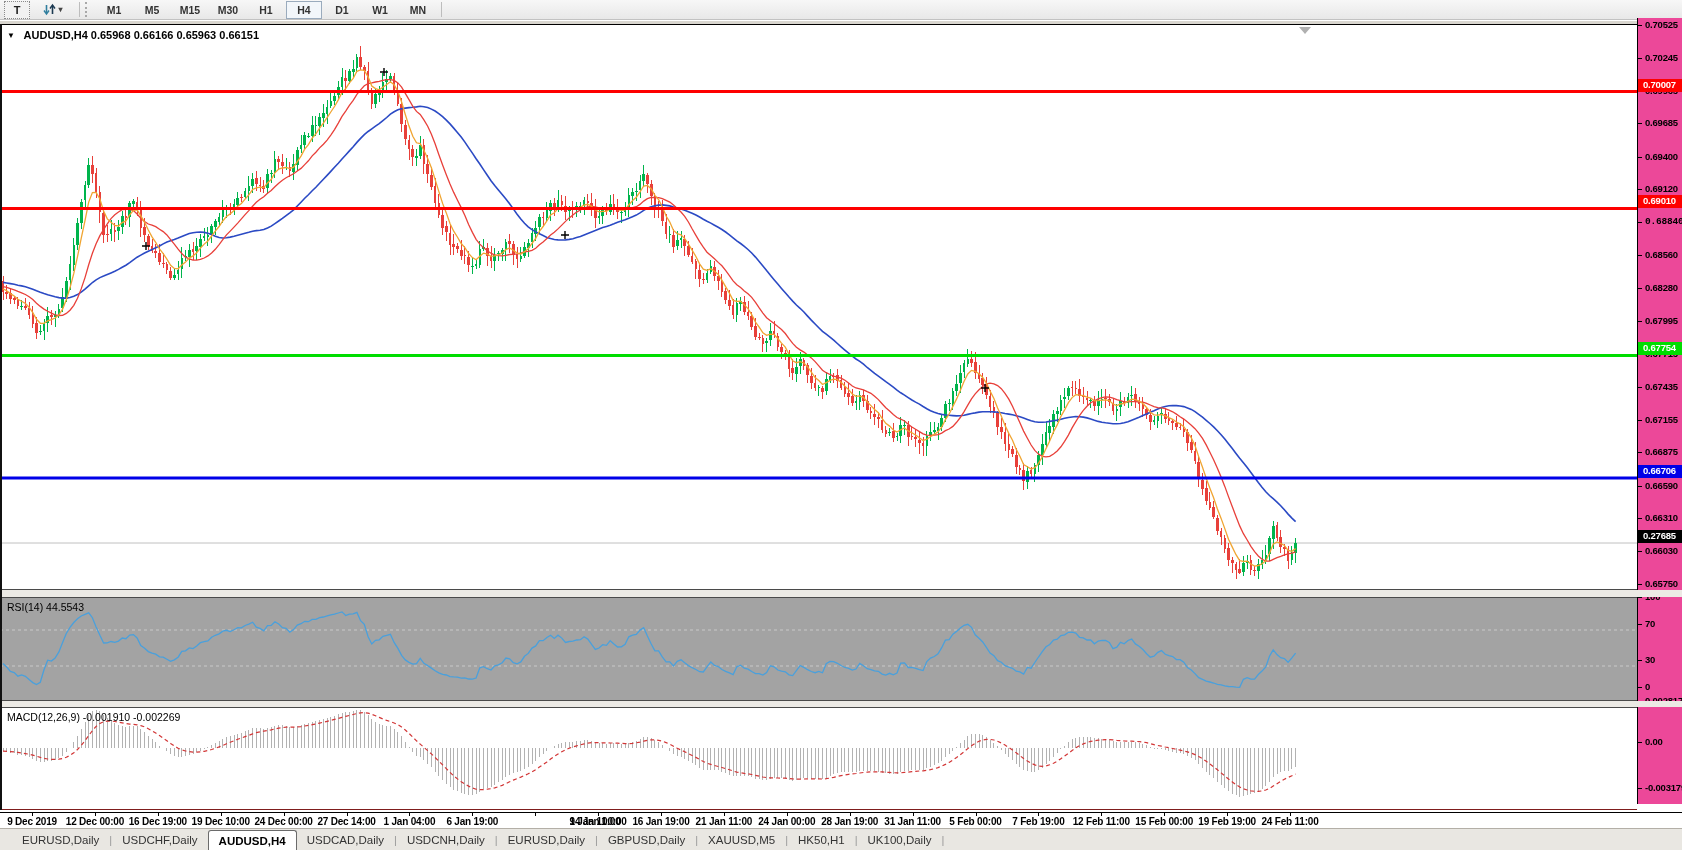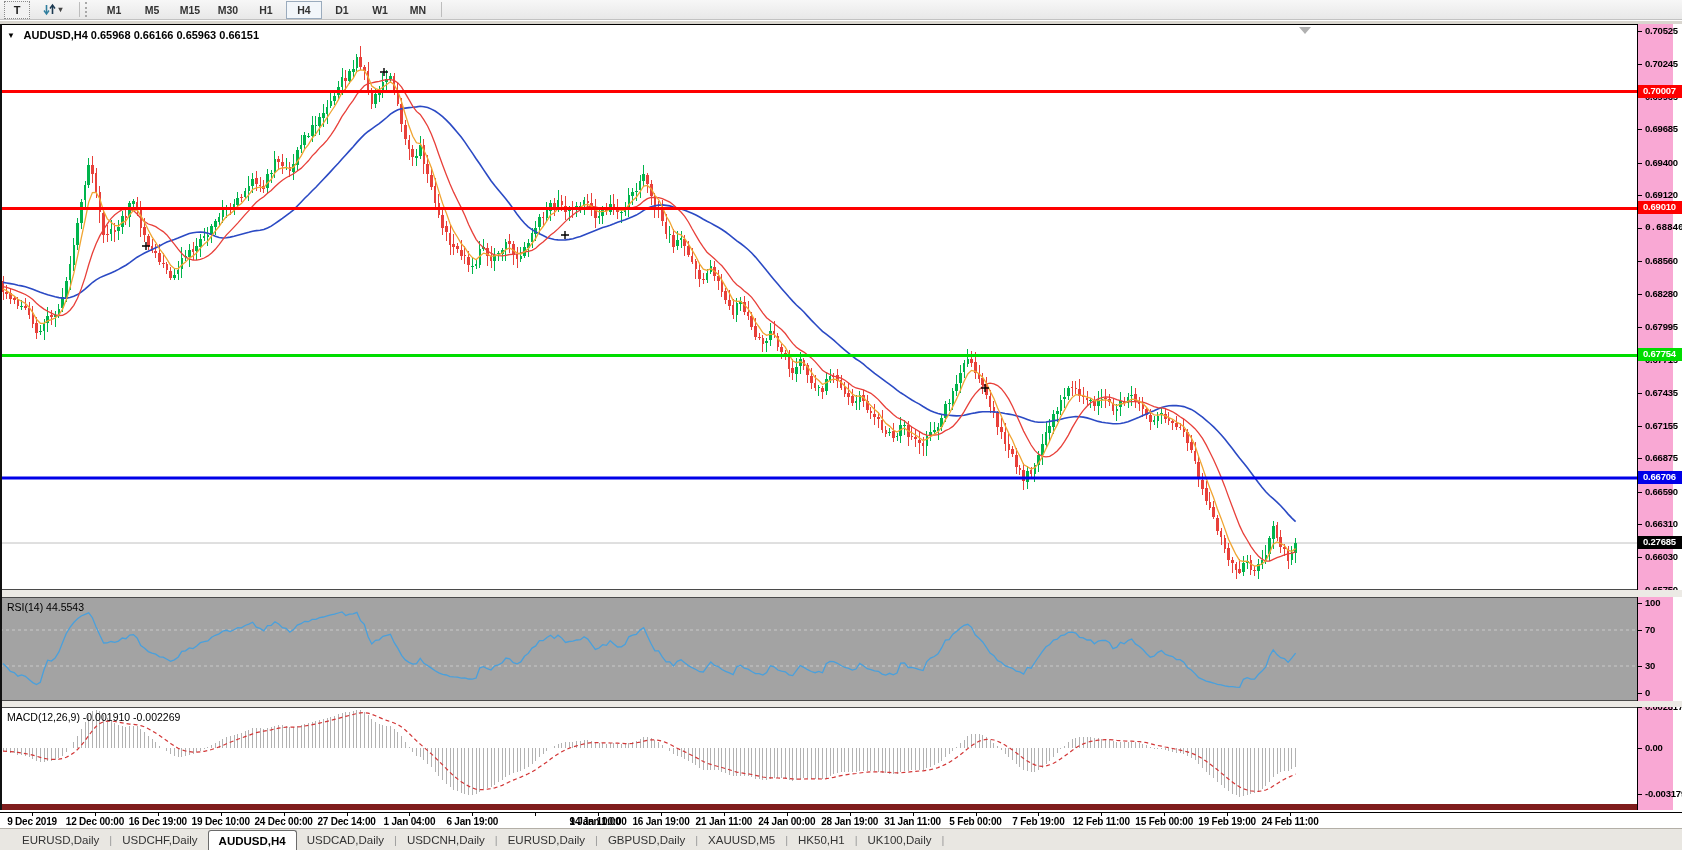--- a/index.html
+++ b/index.html
@@ -21,32 +21,32 @@
   .tf{min-width:24px;height:16px;border:1px solid transparent;background:transparent;
       font:700 10.5px "Liberation Sans",sans-serif;color:#333;margin:8px 1px;padding:0 5px;
       display:flex;align-items:center;justify-content:center;}
   .tf.active{border:1px solid #9aabbd;background:#f2f6fa;}
   
   .main-panel{position:absolute;left:0;top:24px;width:1637px;height:566px;background:#fff;
               border-top:1px solid #000;border-bottom:1px solid #4a4a4a;box-sizing:border-box;z-index:1;}
   .rsi-panel{position:absolute;left:0;top:597px;width:1637px;height:104px;background:#a3a3a3;
              border-top:1px solid #4a4a4a;border-bottom:1px solid #4a4a4a;box-sizing:border-box;z-index:1;}
   .macd-panel{position:absolute;left:0;top:707px;width:1637px;height:103px;background:#fff;
-              border-top:1px solid #4a4a4a;border-bottom:6px solid #7f1d1d;box-sizing:border-box;z-index:1;}
+              border-top:1px solid #4a4a4a;border-bottom:1px solid #7f1d1d;box-sizing:border-box;z-index:1;}
   .splitter{position:absolute;left:0;width:1682px;background:#eceae5;z-index:3;}
   .s1{top:590px;height:7px;}
   .s2{top:701px;height:6px;}
   .gapline{position:absolute;left:0;top:810px;width:1682px;height:2px;background:#fff;z-index:3;}
   .left-edge{position:absolute;left:0;top:24px;width:2px;height:786px;background:#111;z-index:5;}
   .chart-title{position:absolute;left:7px;top:4px;font:700 11px "Liberation Sans",sans-serif;
                color:#000;white-space:nowrap;}
   .collapse-arrow{font-size:8px;margin-right:6px;vertical-align:1px;}
   .panel-label{position:absolute;left:7px;top:3px;font:400 10.5px "Liberation Sans",sans-serif;color:#000;}
   
-  .price-axis{position:absolute;left:1637px;top:24px;width:36px;height:786px;background:#f9a8d4;
+  .price-axis{position:absolute;left:1637px;top:18px;width:45px;height:786px;background:#ec4899;
               border-left:1px solid #000;box-sizing:border-box;z-index:2;}
   .ax{position:absolute;left:0;height:12px;line-height:12px;font:700 9.5px "Liberation Sans",sans-serif;
       letter-spacing:-0.2px;color:#000;white-space:nowrap;padding-left:7px;}
   .ax::before{content:"";position:absolute;left:0;top:6px;width:4px;height:1px;background:#000;}
   .badge{position:absolute;left:0;width:45px;height:13px;line-height:13px;color:#fff;
          font:700 9.5px "Liberation Sans",sans-serif;letter-spacing:-0.2px;padding-left:5px;
          box-sizing:border-box;z-index:2;}
   .time-axis{position:absolute;left:0;top:812px;width:1682px;height:16px;background:#fff;
              border-top:1px solid #000;box-sizing:border-box;z-index:2;}
   .tlabel{position:absolute;top:3px;transform:translateX(-50%);font:700 10px "Liberation Sans",sans-serif;

